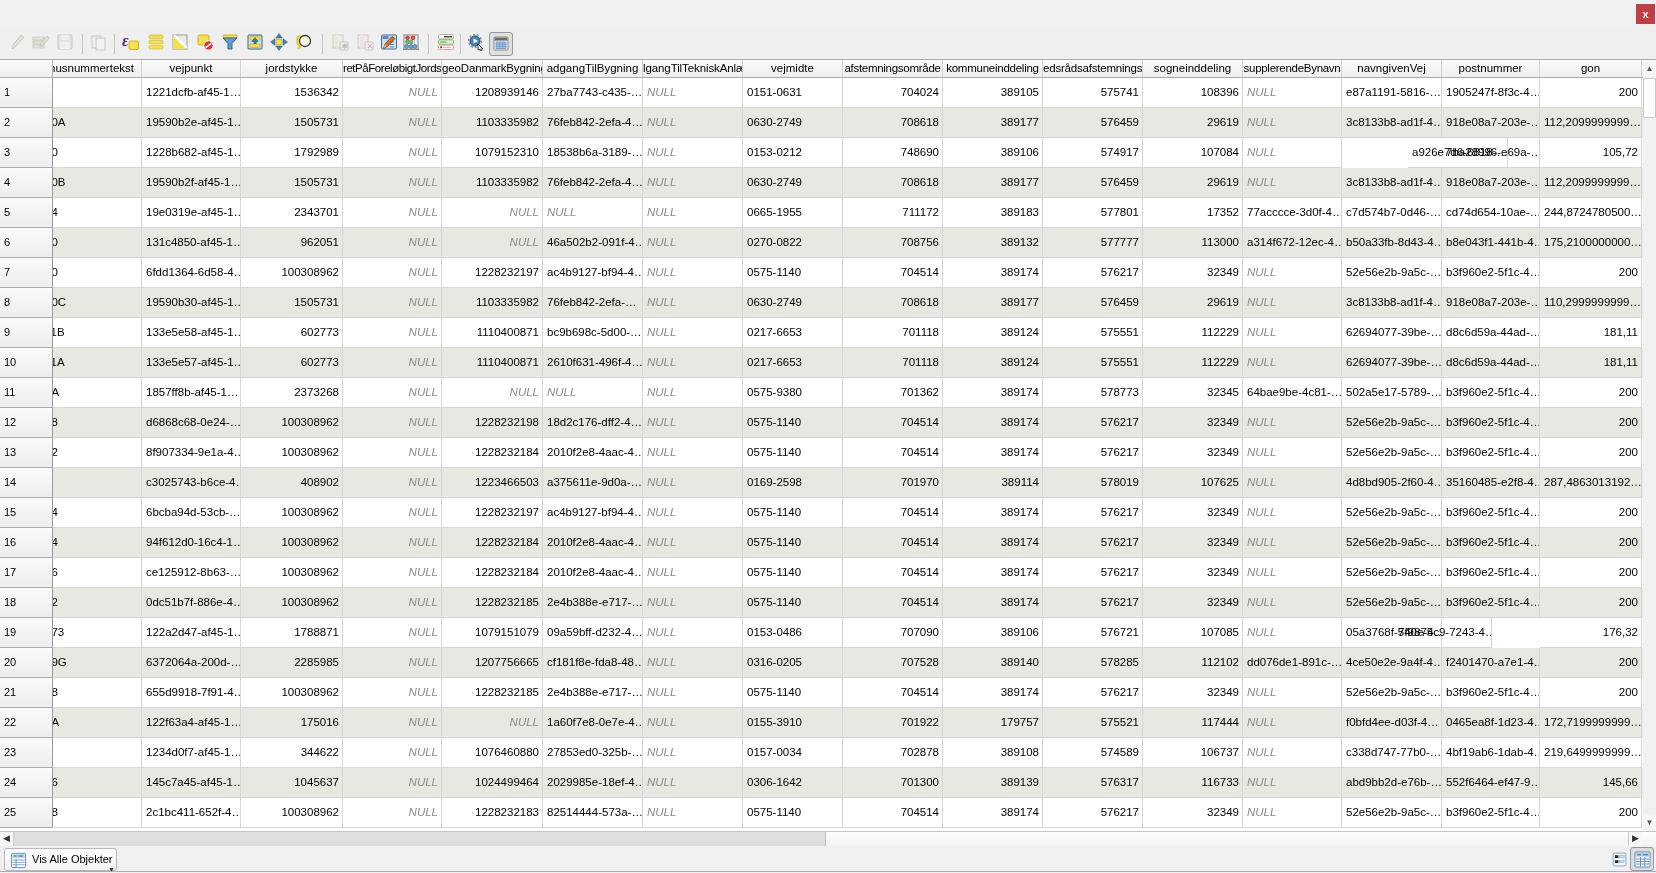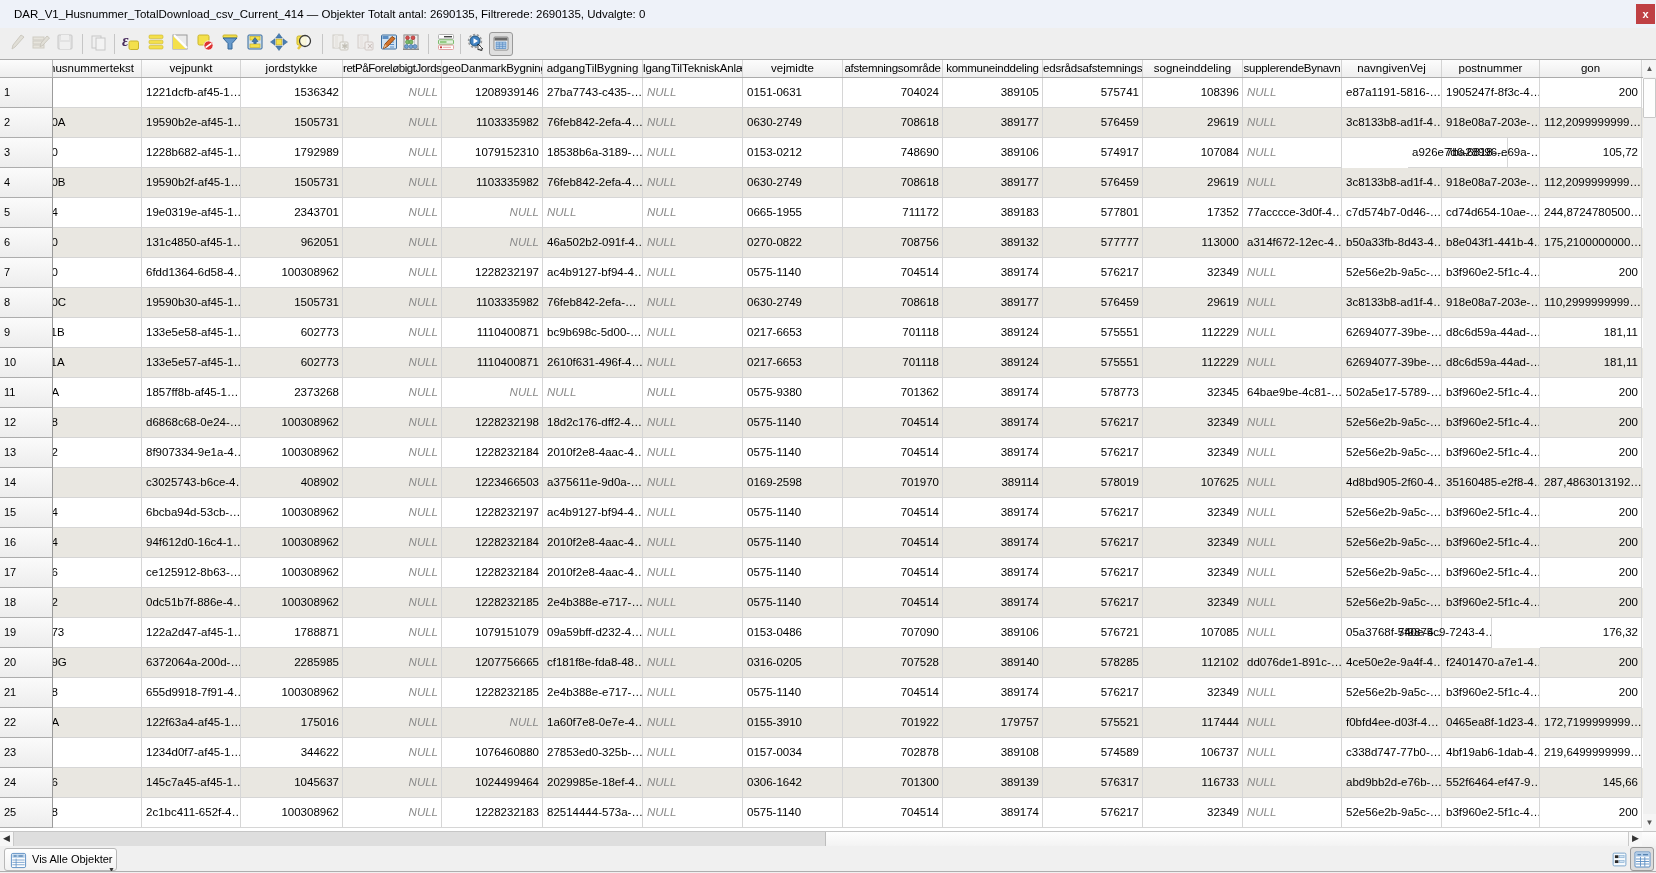--- a/index.html
+++ b/index.html
@@ -38,21 +38,20 @@
 #visbtn{position:absolute;left:4px;top:2px;width:113px;height:23px;background:linear-gradient(#ffffff,#f2f2f2);border:1px solid #b8b8b8;border-radius:3px;font-size:11px;line-height:21px;padding-left:27px}
 #visbtn svg{position:absolute;left:5px;top:3px}
 #visarrow{position:absolute;left:103px;top:10px;font-size:7px;color:#333}
 .sbtn{position:absolute;top:1px;width:24px;height:24px}
 #formbtn{left:1611px;top:5px;width:17px;height:17px}
 #tablebtn{left:1630px;background:#dcdcdc;border:1px solid #9a9a9a;border-radius:3px}
 .dis{opacity:0.55;filter:grayscale(30%)}
 #botline{position:absolute;left:0;top:871px;width:1656px;height:1px;background:#aeaeae}
 </style></head><body>
 <div id="win">
-  <div id="title">DAR_V1_Husnummer_TotalDownload_csv_Current_414 — Objekter Totalt antal: 2690135, Filtrerede: 2690135, Udvalgte: 0</div>
   <div id="close">x</div>
   <div id="toolbar">
 
     <svg class="tbi dis" style="left:8px" viewBox="0 0 18 18">
         <path d="M4 16 L5 12 L13 2 L16 4 L7 14 Z" fill="#d8d2c0" stroke="#b0a890" stroke-width="1"></path>
       </svg>
 
     <svg class="tbi dis" style="left:32px" viewBox="0 0 18 18">
         <rect x="1" y="4" width="11" height="3" fill="#e2dcc8" stroke="#b8b098"></rect>
         <rect x="1" y="8" width="11" height="3" fill="#e2dcc8" stroke="#b8b098"></rect>

